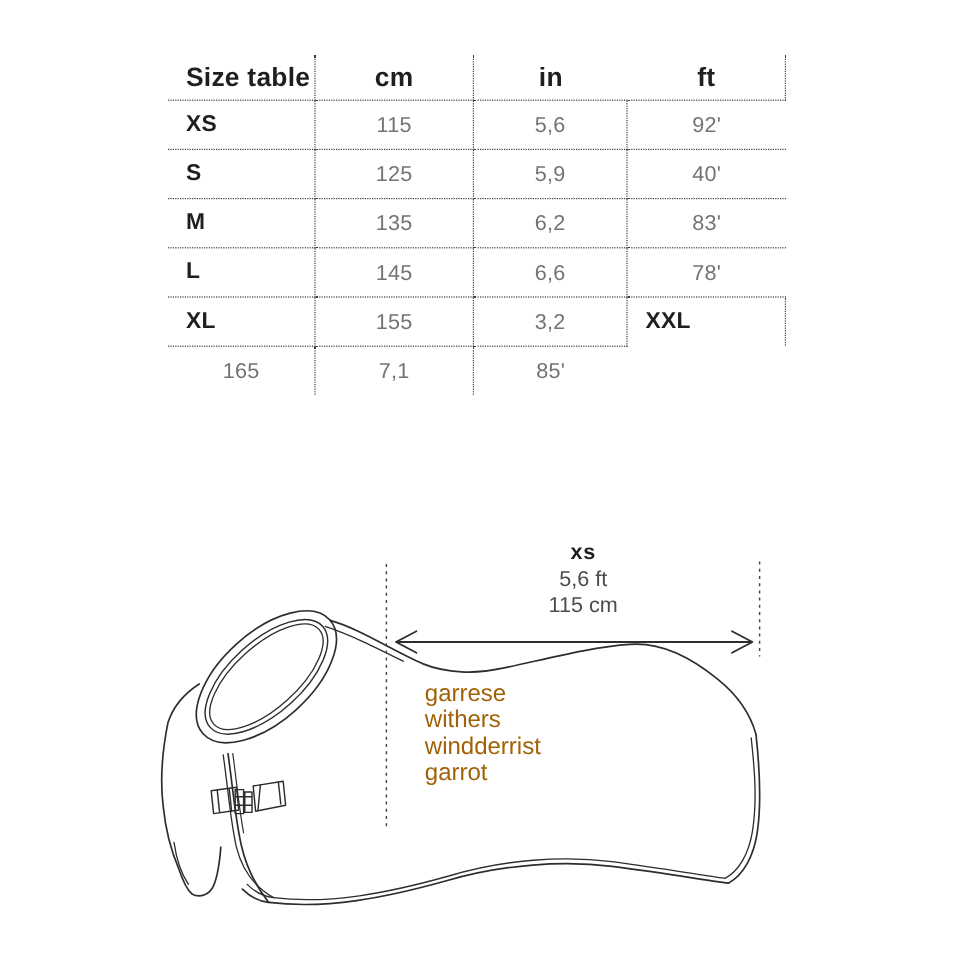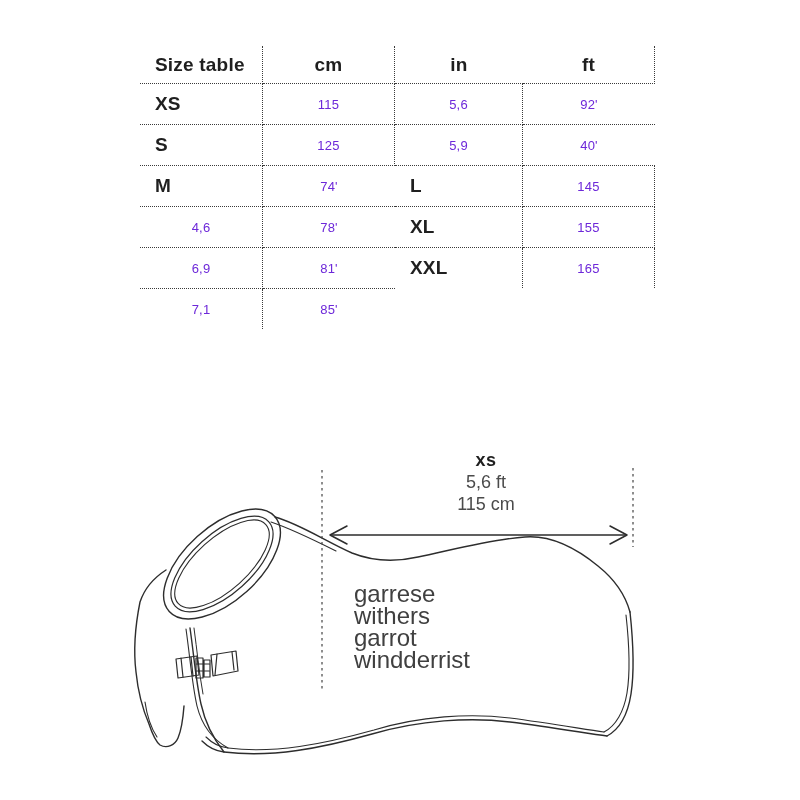--- a/index.html
+++ b/index.html
@@ -7,37 +7,37 @@
     position:relative;width:800px;height:800px;background:#ffffff;overflow:hidden;
     font-family:"Liberation Sans", sans-serif;color:#1f1f1f;
   }
   
   .size-table{
     position:absolute;left:140px;top:46px;width:515px;
     display:grid;grid-template-columns:123px 132px 128px 132px;
   }
   .cell{
     height:40px;display:flex;align-items:center;justify-content:center;
-    font-size:13px;color:#6d28d9;letter-spacing:.2px;
+    font-size:18px;color:#737373;letter-spacing:.2px;
   }
-  .cell.head{height:37px;font-weight:bold;font-size:19px;color:#1f1f1f;}
+  .cell.head{height:37px;font-weight:bold;font-size:22px;color:#1f1f1f;}
   .cell.size{justify-content:flex-start;padding-left:15px;font-weight:bold;font-size:19px;color:#1f1f1f;}
   .cell.title{justify-content:flex-start;padding-left:15px;}
   .vline{border-right:1px dotted #3a3a3a;}
   .hline{border-bottom:1px dotted #3a3a3a;}
   
   .diagram-svg{position:absolute;left:0;top:0;width:800px;height:800px;}
   .measure-text{
     position:absolute;left:386px;top:449px;width:200px;text-align:center;
     line-height:22px;font-size:18px;color:#4b4b4b;
   }
   .measure-text .size-line{font-weight:bold;font-size:18px;color:#1f1f1f;letter-spacing:.5px;}
   .withers-labels{
-    position:absolute;left:354px;top:583px;width:220px;
-    font-size:24px;line-height:22px;color:#404040;
+    position:absolute;left:354px;top:567px;width:220px;
+    font-size:20px;line-height:22px;color:#a16207;
   }
   .withers-labels div{margin-bottom:0;}
 </style>
 </head>
 <body>
 
 <div class="page">
 
   <div class="size-table">
 
@@ -50,31 +50,32 @@
     <div class="cell vline hline">115</div>
     <div class="cell vline hline">5,6</div>
     <div class="cell hline">92'</div>
 
     <div class="cell size vline hline">S</div>
     <div class="cell vline hline">125</div>
     <div class="cell vline hline">5,9</div>
     <div class="cell hline">40'</div>
 
     <div class="cell size vline hline">M</div>
-    <div class="cell hline">74'</div>
+    <div class="cell vline hline">135</div>
+    <div class="cell vline hline">6,2</div>
+    <div class="cell hline">83'</div>
 
     <div class="cell size vline hline">L</div>
     <div class="cell vline hline">145</div>
-    <div class="cell vline hline">4,6</div>
+    <div class="cell vline hline">6,6</div>
     <div class="cell hline">78'</div>
 
     <div class="cell size vline hline">XL</div>
     <div class="cell vline hline">155</div>
-    <div class="cell vline hline">6,9</div>
-    <div class="cell hline">81'</div>
+    <div class="cell vline hline">3,2</div>
 
     <div class="cell size vline">XXL</div>
     <div class="cell vline">165</div>
     <div class="cell vline">7,1</div>
     <div class="cell">85'</div>
   </div>
 
   <svg class="diagram-svg" viewBox="0 0 800 800" fill="none" stroke="#2d2d2d" stroke-width="1.4" stroke-linecap="round" stroke-linejoin="round">
 
     <g>
@@ -122,17 +123,17 @@
 
   <div class="measure-text">
     <div class="size-line">xs</div>
     <div>5,6 ft</div>
     <div>115 cm</div>
   </div>
 
   <div class="withers-labels">
     <div>garrese</div>
     <div>withers</div>
+    <div>windderrist</div>
     <div>garrot</div>
-    <div>windderrist</div>
   </div>
 
 </div>
 
 </body></html>

